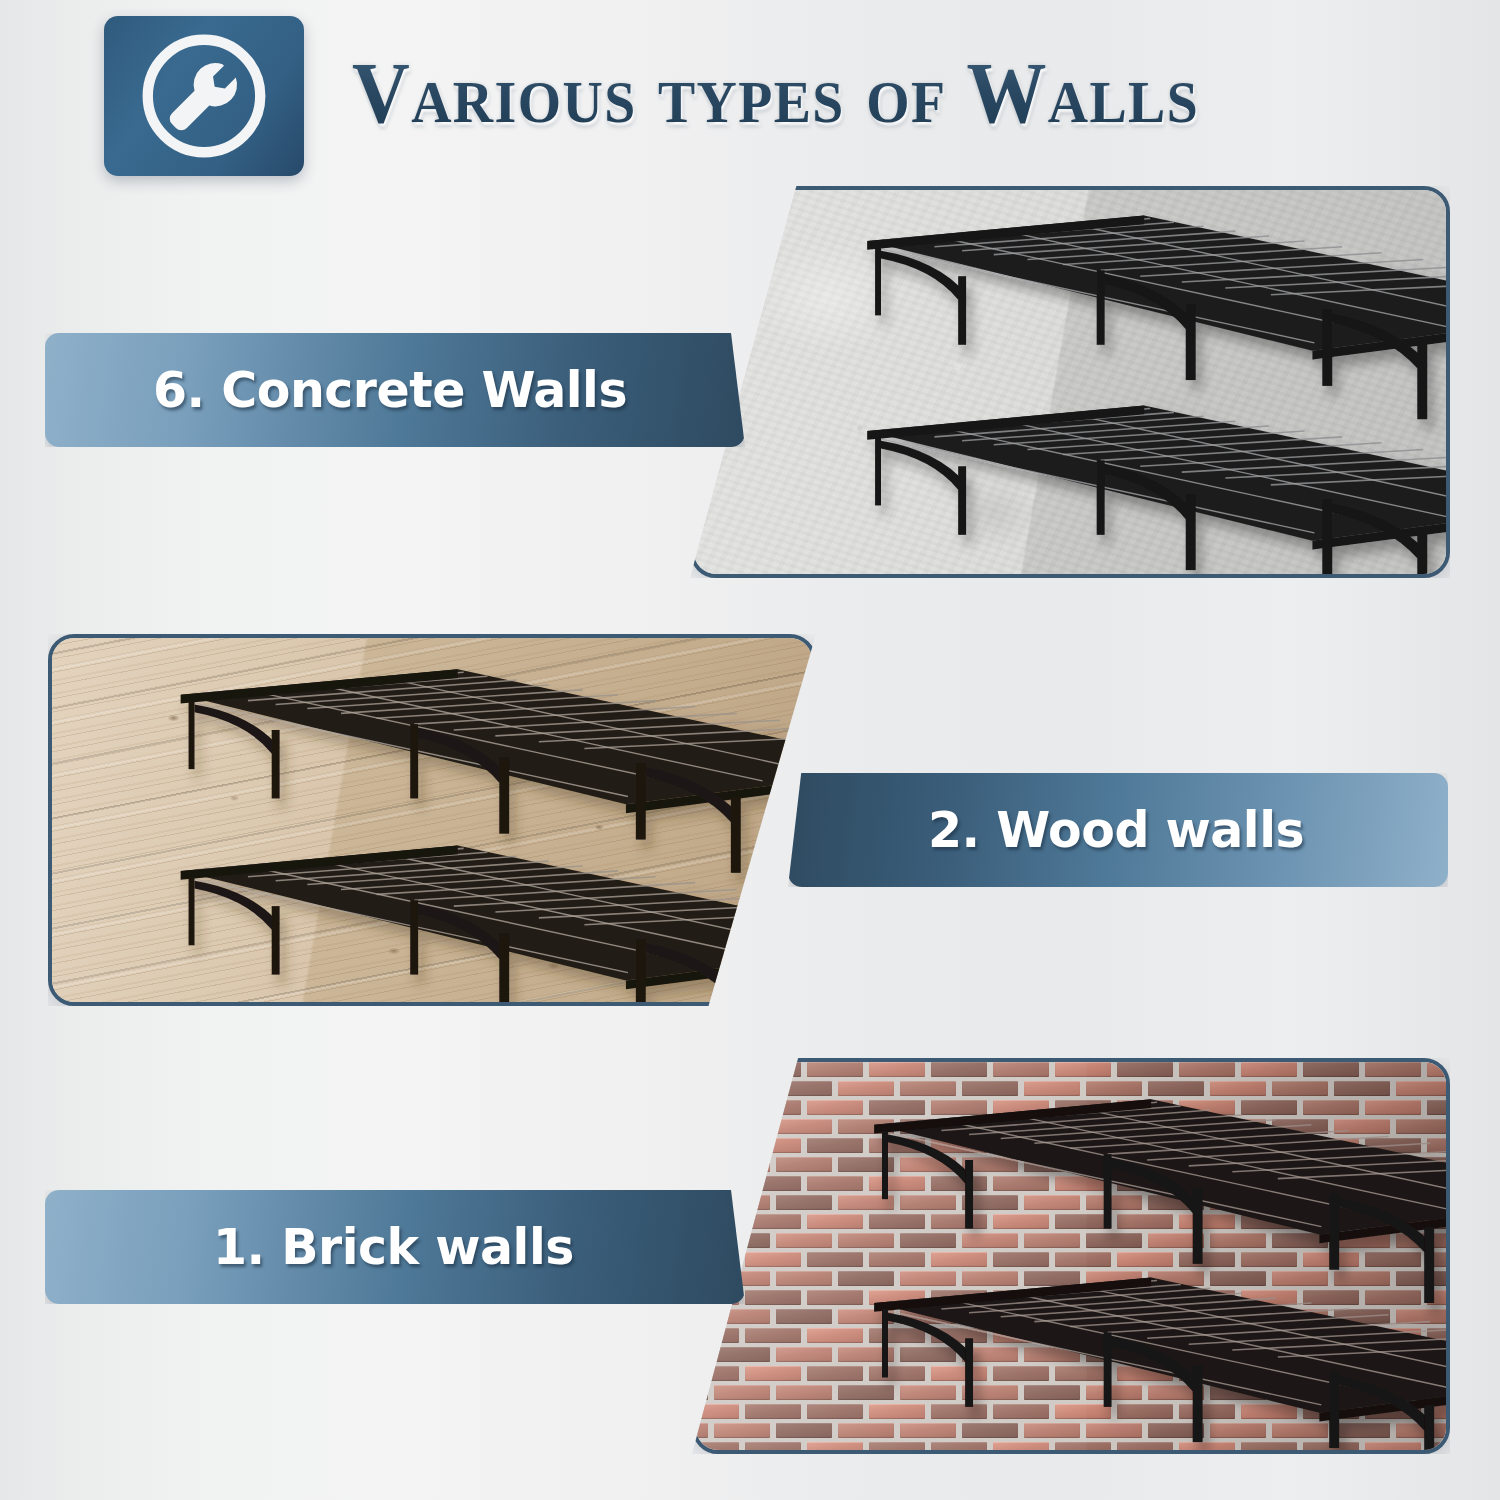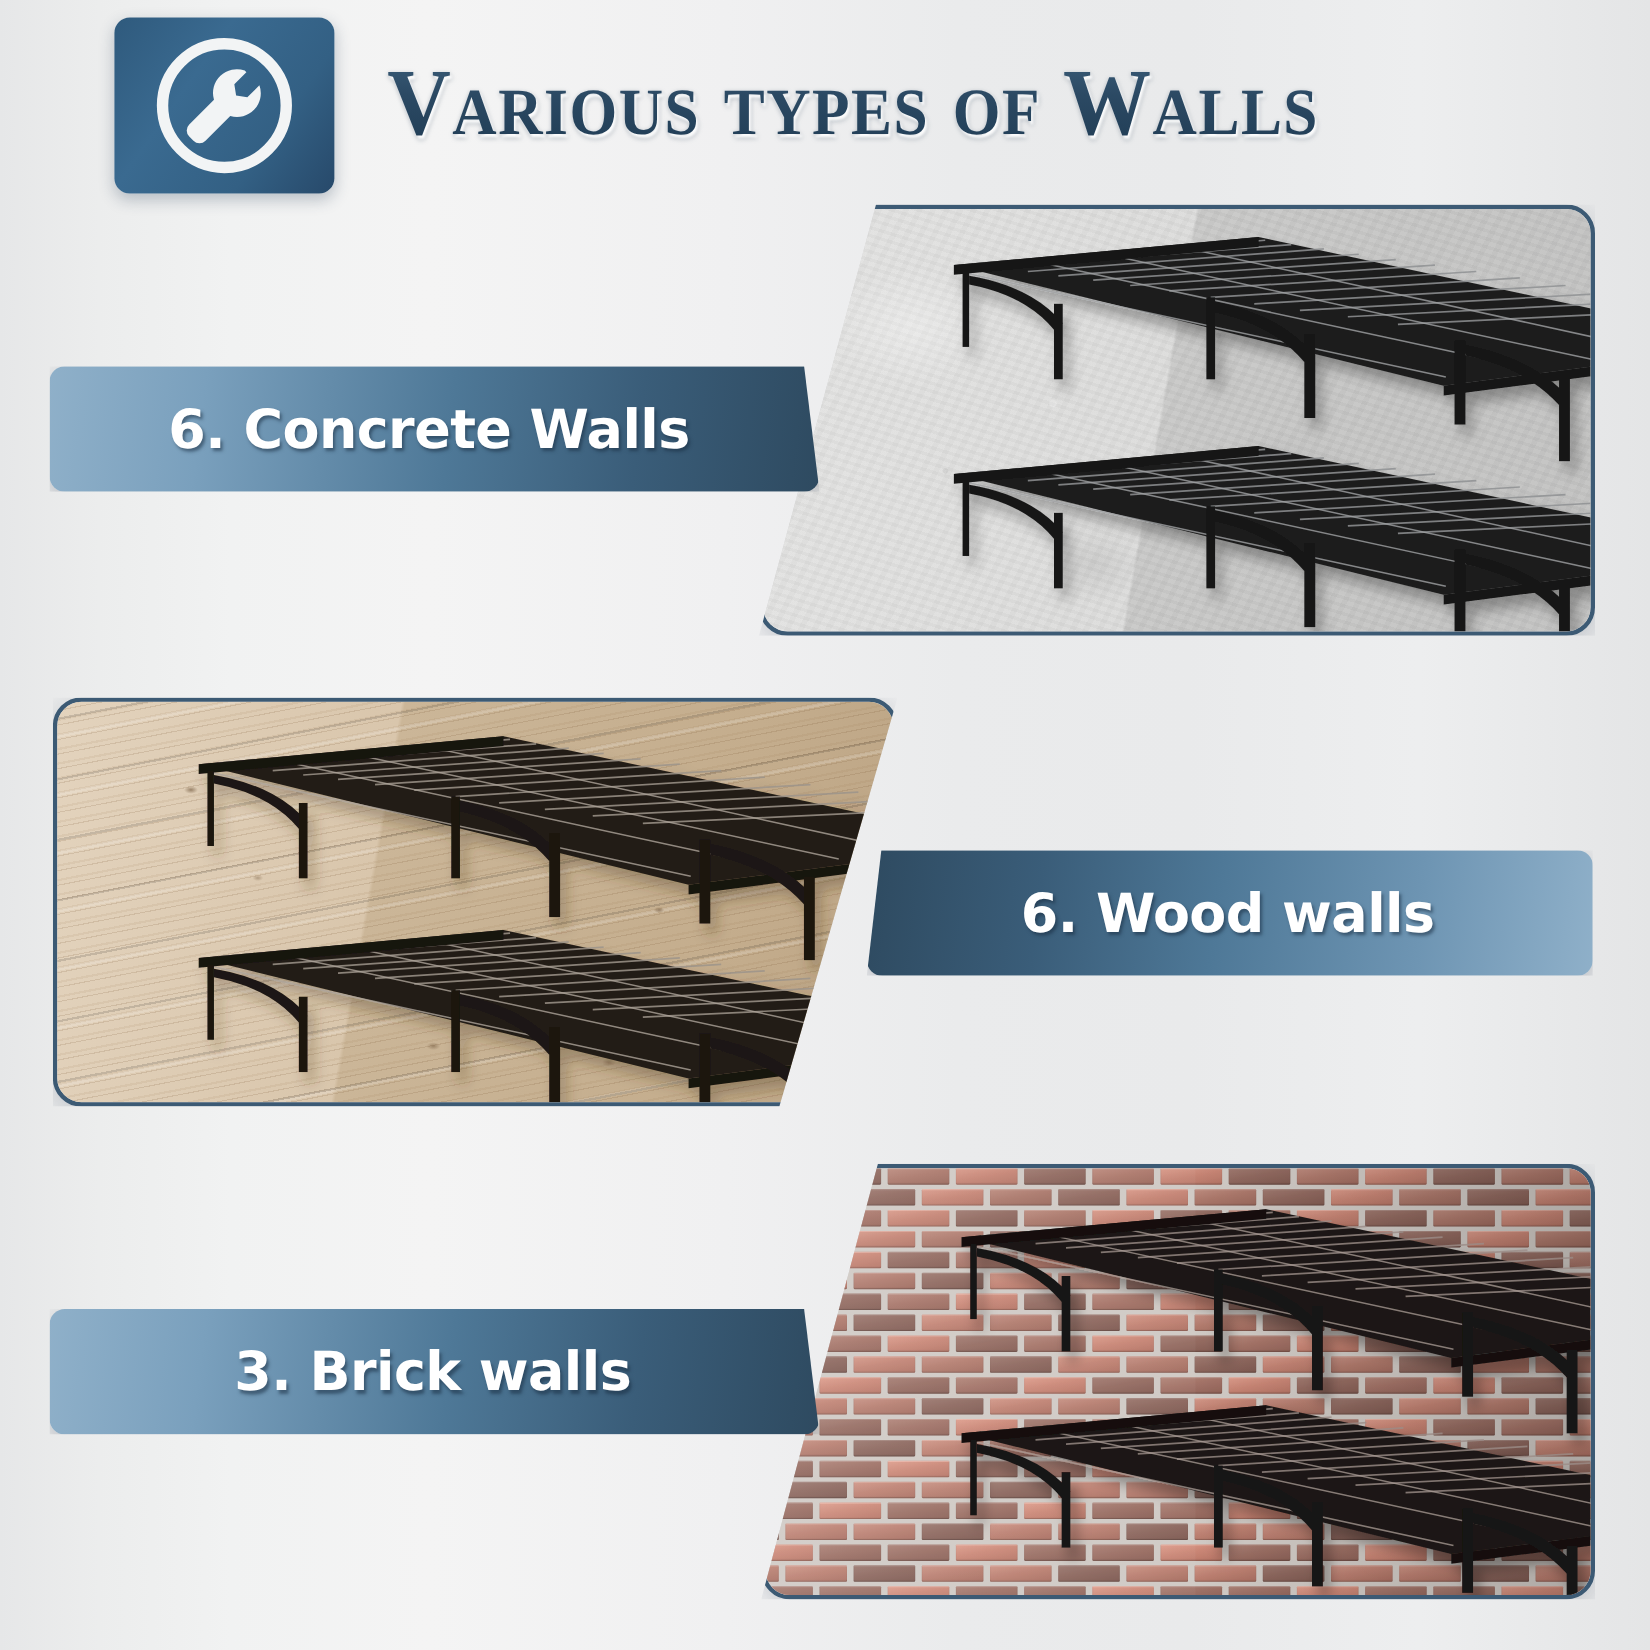--- a/index.html
+++ b/index.html
@@ -294,21 +294,21 @@
           <use href="#shelfunit2" x="110" y="24"></use>
         </g>
       <g filter="url(#sh2)">
           <use href="#shelfunit2" x="110" y="204"></use>
         </g>
     </svg>
   </div>
 </div>
 
 <div class="banner" id="banner-wood">
-  <span class="btext">6. Wood walls</span>
+  <span class="btext">2. Wood walls</span>
 </div>
 
 <div class="panel" id="panel-brick">
   <div class="inner tex-brick">
     <div class="brick-rows" id="brick-left">
         <div class="brow" style="top: 0px;">
           <span style="left: 62px; filter: brightness(1.13) saturate(1.18);"></span>
           <span style="left: 124px; filter: brightness(0.87) saturate(0.92);"></span>
           <span style="left: 186px; filter: brightness(1) saturate(1.05);"></span>
           <span style="left: 248px; filter: brightness(1.13) saturate(1.18);"></span>
@@ -671,14 +671,14 @@
           <use href="#shelfunit3" x="160" y="30"></use>
         </g>
       <g filter="url(#sh3)">
           <use href="#shelfunit3" x="160" y="212"></use>
         </g>
     </svg>
   </div>
 </div>
 
 <div class="banner" id="banner-brick">
-  <span class="btext">3. Brick walls</span>
+  <span class="btext">1. Brick walls</span>
 </div>
 
 </body></html>

